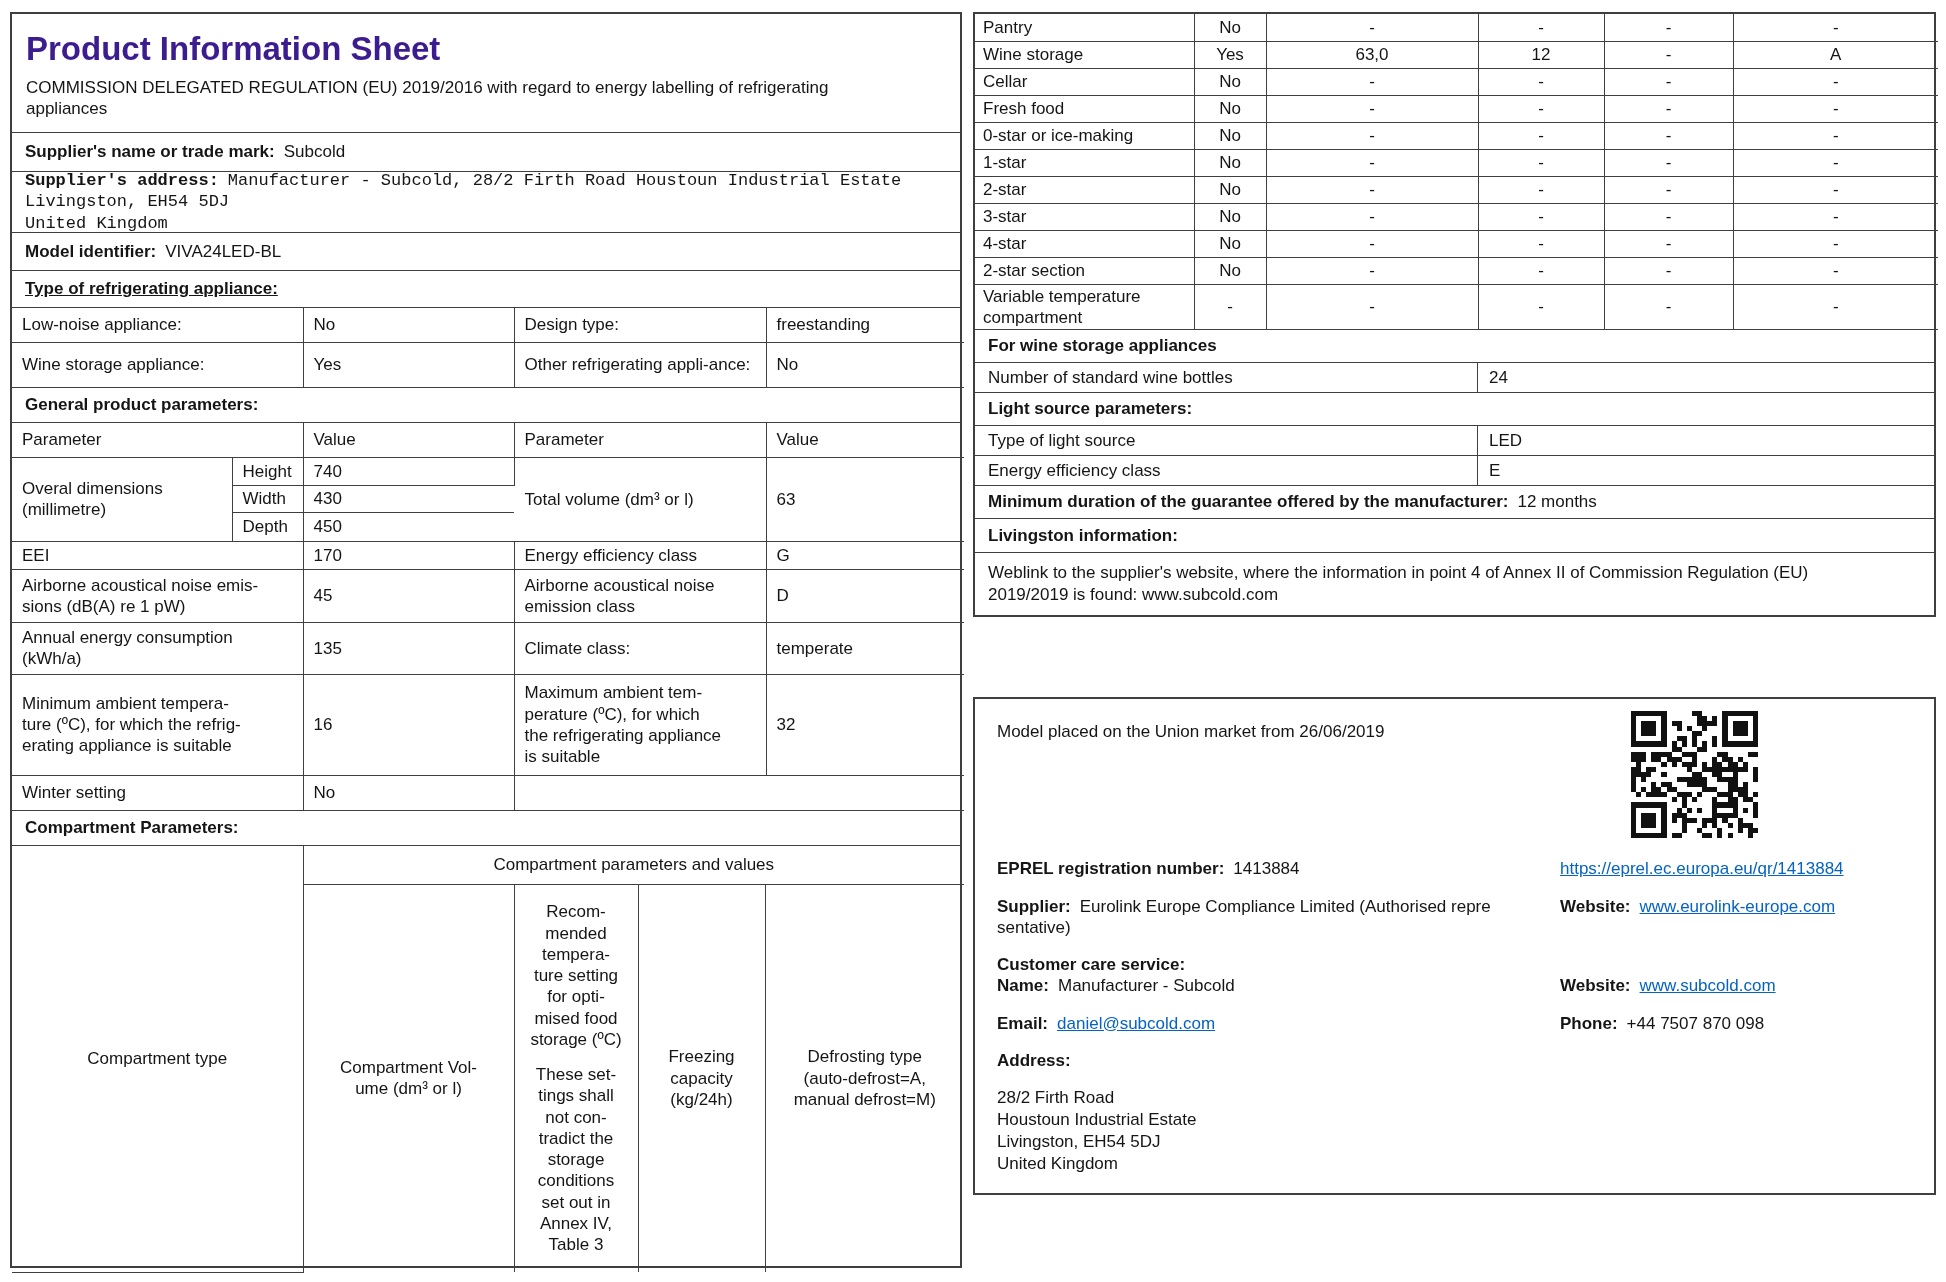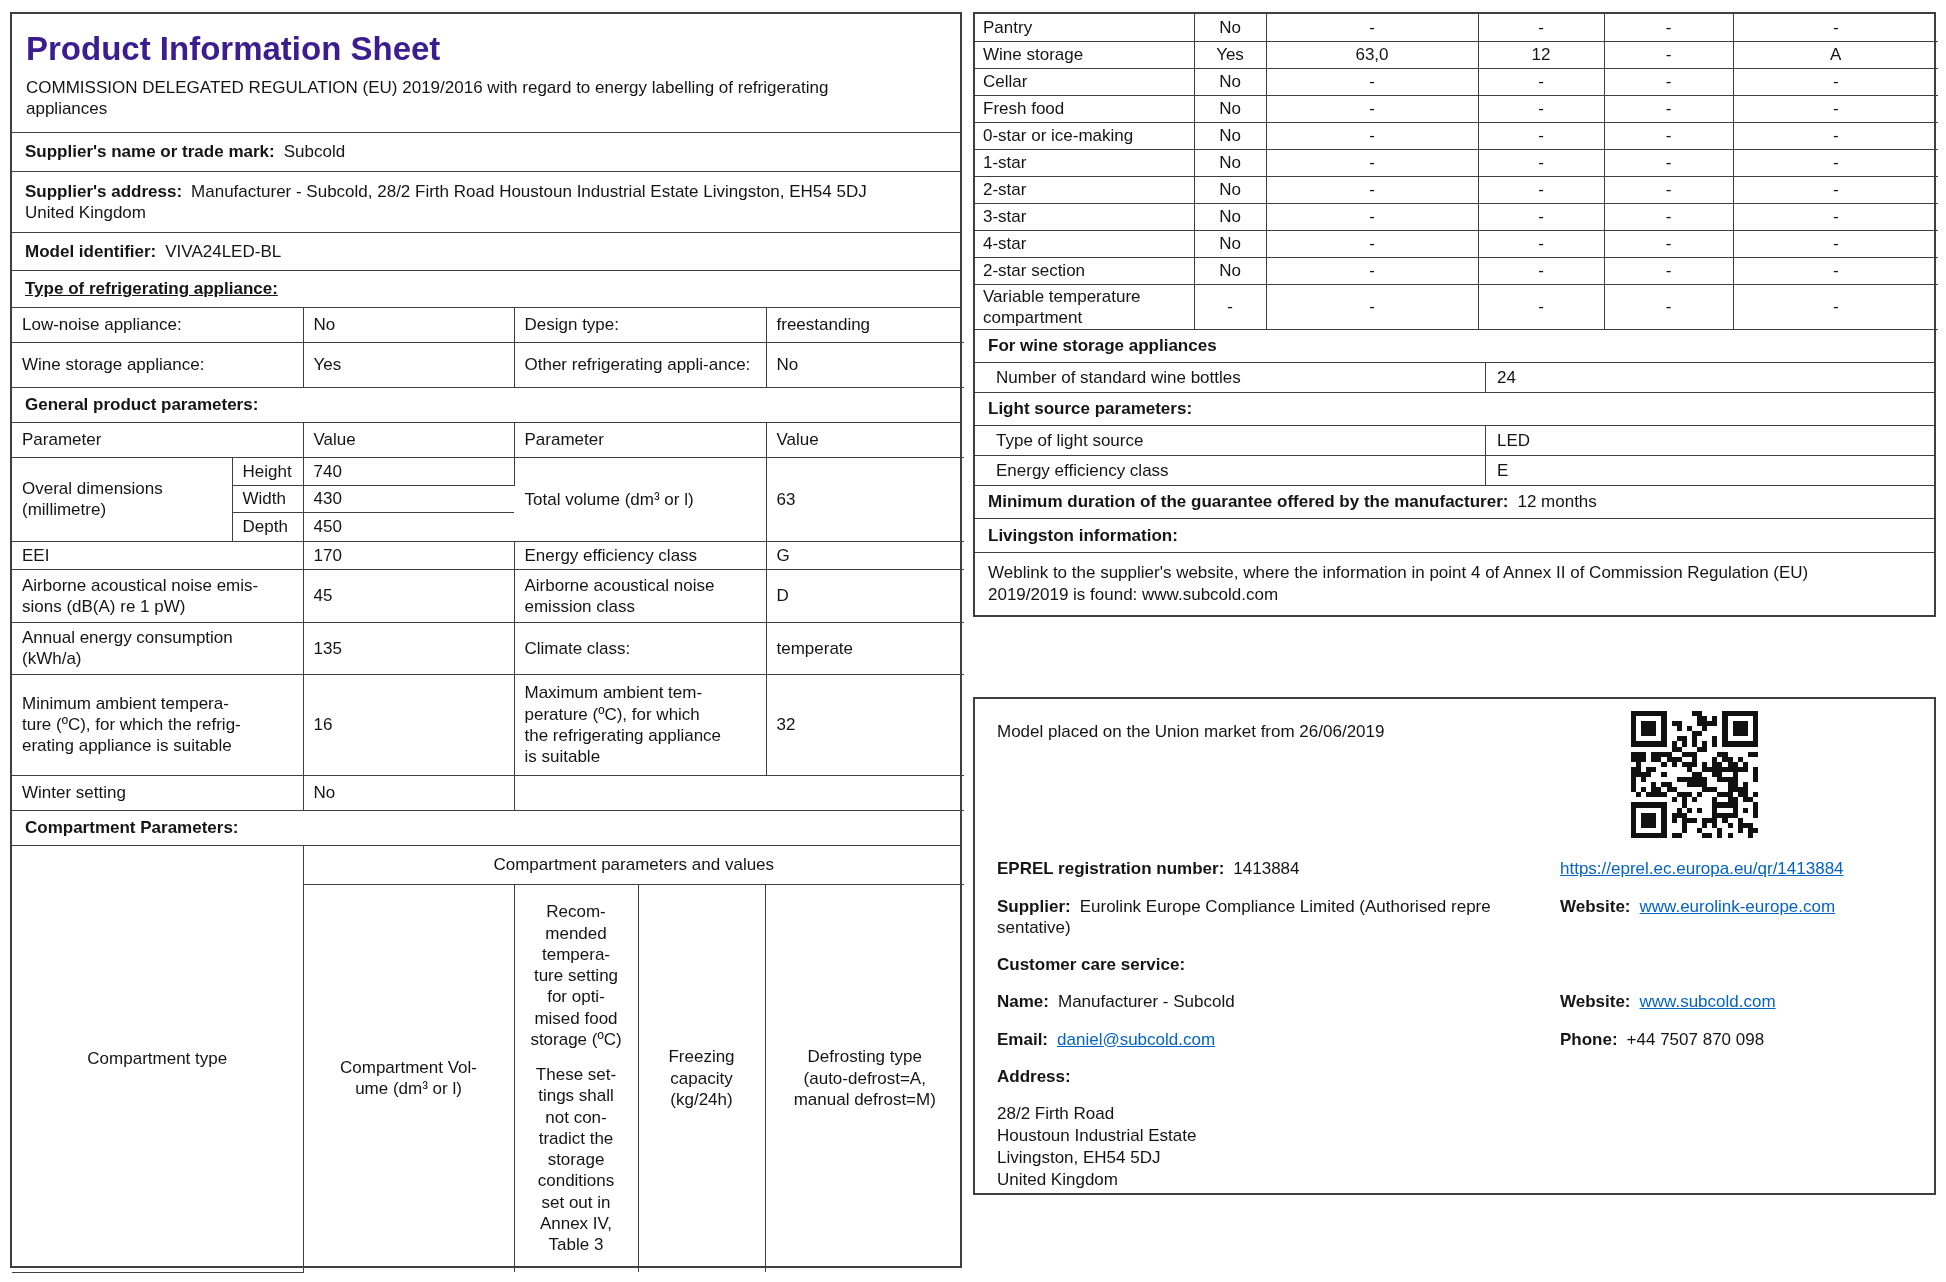--- a/index.html
+++ b/index.html
@@ -22,21 +22,21 @@
   
   .panel{position:absolute;background:#fff;border:2px solid var(--bc);}
   .left{left:10px;top:12px;width:952px;height:1256px;}
   .right-top{left:973px;top:12px;width:963px;}
   .right-bottom{left:973px;top:697px;width:963px;height:498px;padding:22px 22px;}
 
   
   .sec{border-bottom:1.5px solid var(--bc);padding:0 13px;display:flex;align-items:center;}
   .bold{font-weight:bold;}
   .h33{height:33px;} .h34{height:34px;} .h35{height:35px;} .h37{height:37px;text-decoration:underline;}
-  .h38{height:38px;} .h39{height:39px;} .h61{height:61px;}
+  .h38{height:38px;} .h39{height:39px;} .h61{height:61px;font-family:Liberation Mono, monospace;}
 
   .head{display:block;height:119px;padding:16px 14px 0;border-bottom:1.5px solid var(--bc);}
   .doc-title{font-size:33px;line-height:37px;font-weight:bold;color:var(--title-c);margin-bottom:10px;}
   .doc-sub{font-size:17px;line-height:21px;}
 
   
   table{width:100%;border-collapse:collapse;table-layout:fixed;}
   td{border-right:1.5px solid var(--bc);border-bottom:1.5px solid var(--bc);
      padding:2px 10px;vertical-align:middle;overflow:hidden;}
   td:last-child{border-right:none;}
@@ -45,33 +45,33 @@
 
   .comp tr:last-child td{border-bottom:none;}
   .comp .hdr-big{height:388px;}
   .comp .tb1{margin-bottom:14px;}
 
   .rt td{height:27px;padding:1px 8px;}
   .rt td:not(:first-child){text-align:center;}
   .rt td:first-child{white-space:pre-line;}
 
   .kv-row{display:flex;border-bottom:1.5px solid var(--bc);align-items:stretch;}
-  .kv-l{width:503px;border-right:1.5px solid var(--bc);padding:0 13px;display:flex;align-items:center;margin-left:8px;}
+  .kv-l{width:503px;border-right:1.5px solid var(--bc);padding:0 13px;display:flex;align-items:center;}
   .kv-r{flex:1;padding:0 11px;display:flex;align-items:center;}
   .h30{height:30px;}
   .weblink{display:block;padding:9px 13px;line-height:22px;border-bottom:none;}
   .right-top > :last-child{border-bottom:none;}
 
   
   .market{margin-bottom:116px;}
   .qr{position:absolute;top:12px;right:176px;width:127px;height:127px;}
   .r-row{display:flex;margin-bottom:16px;align-items:flex-start;}
   .r-row .lft{flex:1;padding-right:20px;}
   .rcol{width:352px;flex:none;}
-  .r-head{font-weight:bold;margin-bottom:16px;}
+  .r-head{font-weight:bold;}
   .addr-line{line-height:22px;}
   .addr b{display:block;margin-bottom:16px;}
 </style>
 </head>
 <body>
 
 <div class="panel left">
 
   <div class="head">
     <div class="doc-title">Product Information Sheet</div>

